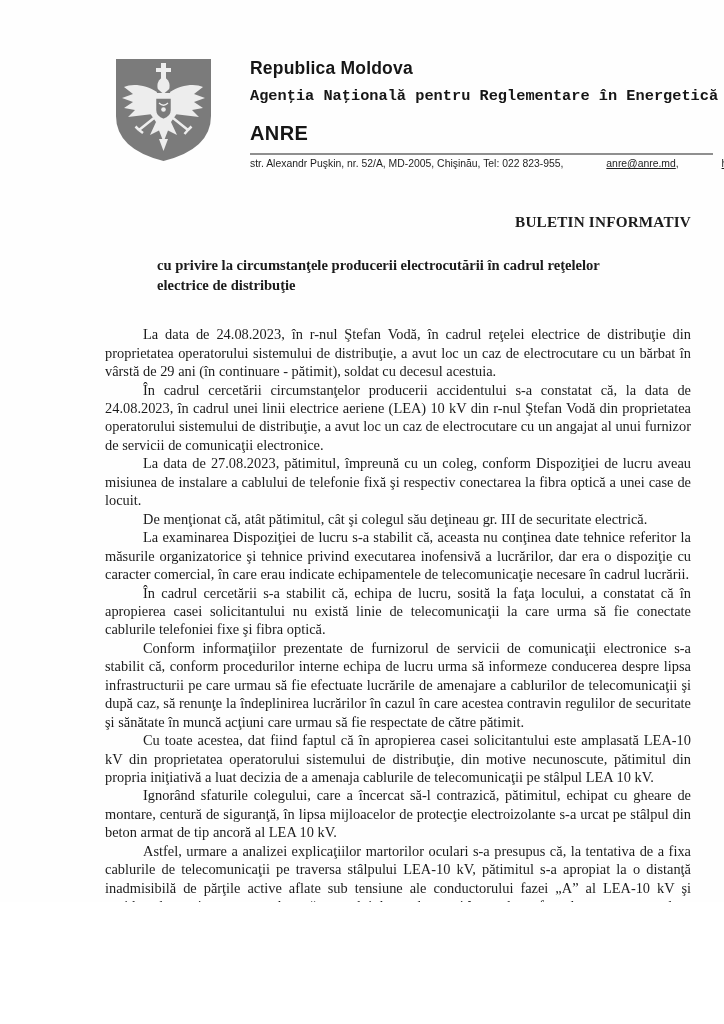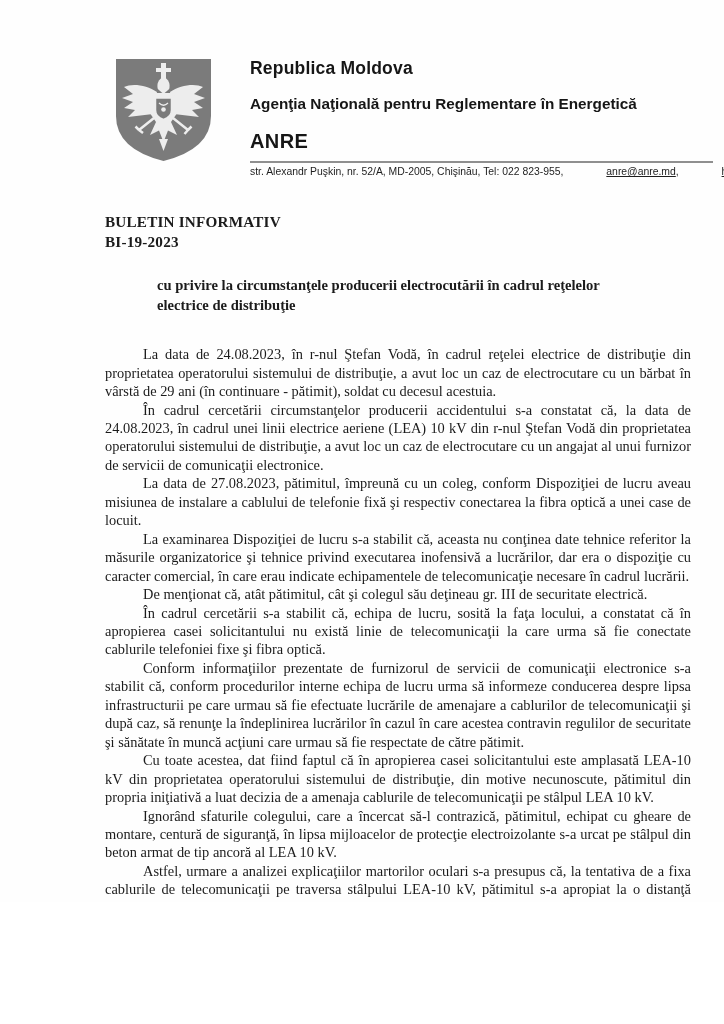--- a/index.html
+++ b/index.html
@@ -12,33 +12,33 @@
     font-family:"Liberation Serif", serif;
     overflow:hidden;
     margin:0 auto;
   }
 
   
   .letterhead { position:absolute; left:113px; top:56px; display:flex; }
   .emblem { width:101px; height:108px; flex:0 0 auto; }
   .head-text { margin-left:36px; padding-top:2px; font-family:"Liberation Sans", sans-serif; color:#161616; }
   .country  { font-size:17.5px; font-weight:bold; letter-spacing:.2px; }
-  .agency   { font-size:15.3px; font-weight:bold; margin-top:16px; }
+  .agency   { font-size:15.3px; font-weight:bold; margin-top:8px;font-family:Liberation Mono, monospace; }
   .acronym  { font-size:20px;  font-weight:bold; margin-top:17px; letter-spacing:.4px; }
   .contact-line {
     margin-top:8px; width:463px;
     border-top:2.5px solid #8f8f8f;
     padding-top:3px;
     font-size:10.4px; color:#1e1e1e; white-space:nowrap;
   }
   .contact-line a { color:#1e1e1e; text-decoration:underline;margin-left:40px; }
 
   
   .doc { position:absolute; left:105px; top:212px; width:586px; }
-  .doc-title   { text-align:left; font-weight:bold; font-size:15.2px; line-height:1.32; letter-spacing:.2px; }
+  .doc-title   { text-align:right; font-weight:bold; font-size:15.2px; line-height:1.32; letter-spacing:.2px; }
   .doc-subject { text-align:left; font-weight:bold; font-size:14.6px; line-height:1.34; margin-top:24px; padding:0 52px; }
   .body-text   { margin-top:30px; font-size:14.4px; line-height:18.45px; text-align:justify; }
   .body-text p { text-indent:38px; }
   .section-heading { font-weight:bold; margin-top:18px; text-indent:35px; }
   .section-heading .num { margin-right:9px; }
 </style>
 </head>
 <body>
 
 <div class="page">
@@ -78,33 +78,32 @@
       <div class="country">Republica Moldova</div>
       <div class="agency">Agenţia Naţională pentru Reglementare în Energetică</div>
       <div class="acronym">ANRE</div>
       <div class="contact-line"><span>str. Alexandr Puşkin, nr. 52/A, MD-2005, Chişinău, Tel: 022 823-955,</span> <a href="#">anre@anre.md</a><span>,</span> <a href="#">http://www.anre.md</a></div>
     </div>
   </header>
 
   <main class="doc">
     <div class="doc-title">
       <div>BULETIN INFORMATIV</div>
-      <div>BI-19-2023</div>
     </div>
 
     <div class="doc-subject">cu privire la circumstanţele producerii electrocutării în cadrul reţelelor electrice de distribuţie</div>
 
     <div class="body-text">
       <p>La data de 24.08.2023, în r-nul Ştefan Vodă, în cadrul reţelei electrice de distribuţie din proprietatea operatorului sistemului de distribuţie, a avut loc un caz de electrocutare cu un bărbat în vârstă de 29 ani (în continuare - pătimit), soldat cu decesul acestuia.</p>
 
 
       <p>În cadrul cercetării circumstanţelor producerii accidentului s-a constatat că, la data de 24.08.2023, în cadrul unei linii electrice aeriene (LEA) 10 kV din r-nul Ştefan Vodă din proprietatea operatorului sistemului de distribuţie, a avut loc un caz de electrocutare cu un angajat al unui furnizor de servicii de comunicaţii electronice.</p>
       <p>La data de 27.08.2023, pătimitul, împreună cu un coleg, conform Dispoziţiei de lucru aveau misiunea de instalare a cablului de telefonie fixă şi respectiv conectarea la fibra optică a unei case de locuit.</p>
+      <p>De menţionat că, atât pătimitul, cât şi colegul său deţineau gr. III de securitate electrică.</p>
       <p>La examinarea Dispoziţiei de lucru s-a stabilit că, aceasta nu conţinea date tehnice referitor la măsurile organizatorice şi tehnice privind executarea inofensivă a lucrărilor, dar era o dispoziţie cu caracter comercial, în care erau indicate echipamentele de telecomunicaţie necesare în cadrul lucrării.</p>
-      <p>De menţionat că, atât pătimitul, cât şi colegul său deţineau gr. III de securitate electrică.</p>
       <p>În cadrul cercetării s-a stabilit că, echipa de lucru, sosită la faţa locului, a constatat că în apropierea casei solicitantului nu există linie de telecomunicaţii la care urma să fie conectate cablurile telefoniei fixe şi fibra optică.</p>
       <p>Conform informaţiilor prezentate de furnizorul de servicii de comunicaţii electronice s-a stabilit că, conform procedurilor interne echipa de lucru urma să informeze conducerea despre lipsa infrastructurii pe care urmau să fie efectuate lucrările de amenajare a cablurilor de telecomunicaţii şi după caz, să renunţe la îndeplinirea lucrărilor în cazul în care acestea contravin regulilor de securitate şi sănătate în muncă acţiuni care urmau să fie respectate de către pătimit.</p>
       <p>Cu toate acestea, dat fiind faptul că în apropierea casei solicitantului este amplasată LEA-10 kV din proprietatea operatorului sistemului de distribuţie, din motive necunoscute, pătimitul din propria iniţiativă a luat decizia de a amenaja cablurile de telecomunicaţii pe stâlpul LEA 10 kV.</p>
       <p>Ignorând sfaturile colegului, care a încercat să-l contrazică, pătimitul, echipat cu gheare de montare, centură de siguranţă, în lipsa mijloacelor de protecţie electroizolante s-a urcat pe stâlpul din beton armat de tip ancoră al LEA 10 kV.</p>
       <p>Astfel, urmare a analizei explicaţiilor martorilor oculari s-a presupus că, la tentativa de a fixa cablurile de telecomunicaţii pe traversa stâlpului LEA-10 kV, pătimitul s-a apropiat la o distanţă inadmisibilă de părţile active aflate sub tensiune ale conductorului fazei „A” al LEA-10 kV şi accidental s-a atins cu partea dreaptă a capului de conductor şi în rezultat a fost electrocutat mortal.</p>
     </div>
   </main>
 
 </div>
 

